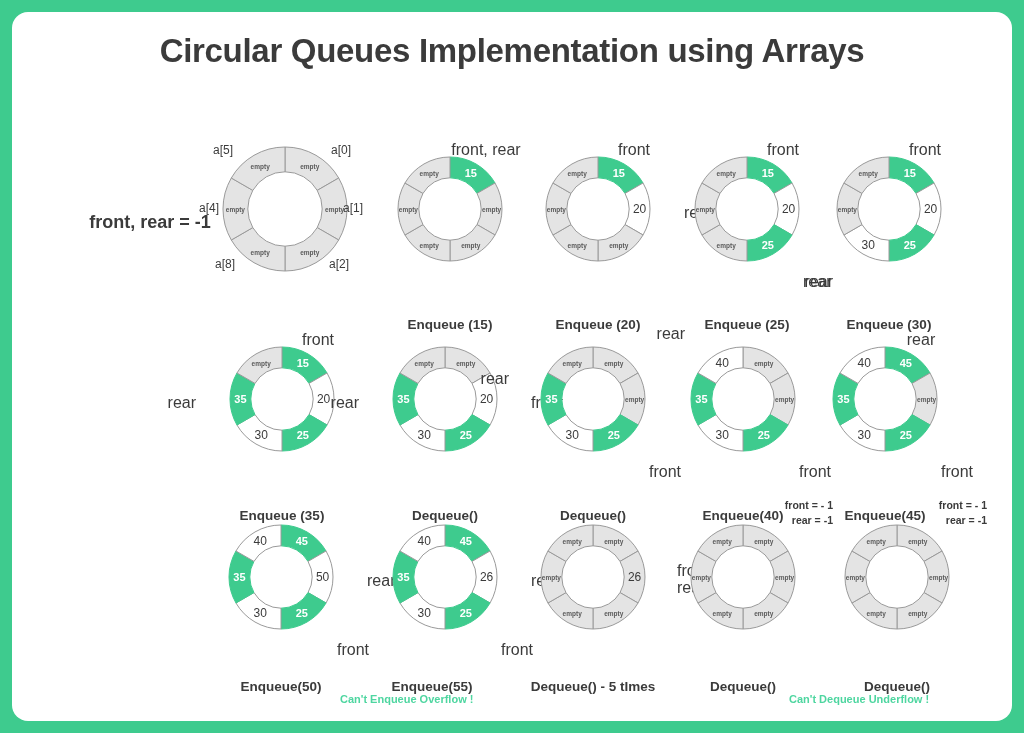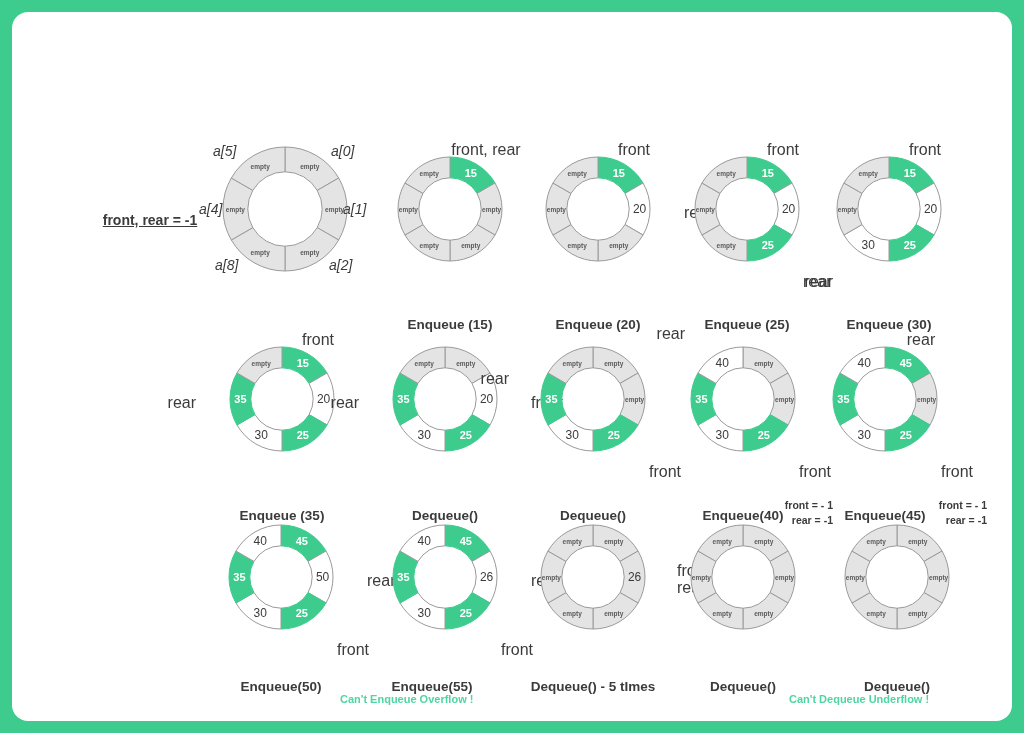--- a/index.html
+++ b/index.html
@@ -24,37 +24,36 @@
   }
   #size-box{
     position:absolute;left:63px;top:90px;
     width:100px;height:40px;
     border:1px solid #cfcfcf;
     display:flex;align-items:center;justify-content:center;
     font-size:14px;font-weight:bold;color:#4ED6A0;
   }
   #front-rear-init{
     position:absolute;left:58px;top:200px;width:160px;
-    text-align:center;font-size:14px;font-weight:bold;color:#3b3b3b;text-decoration:underline;
+    text-align:center;font-size:18px;font-weight:bold;color:#3b3b3b;
   }
   .donut-cell{position:absolute;}
   .donut-caption{
     position:absolute;width:100%;text-align:center;
     font-size:13.5px;font-weight:bold;color:#3b3b3b;
     white-space:nowrap;
     margin-top:33px;
   }
   .marker{
     position:absolute;font-size:16px;color:#3b3b3b;
     white-space:nowrap;font-weight:normal;
   }
   .idxlabel{
-    position:absolute;font-size:14px;color:#3b3b3b;
+    position:absolute;font-size:12px;color:#3b3b3b;
     white-space:nowrap;
-    font-style:italic;
   }
   .seg-text{
     position:absolute;
     transform:translate(-50%,-50%);
     white-space:nowrap;pointer-events:none;
   }
   .seg-text.empty{font-size:6.5px;color:#5a5a5a;font-weight:bold;}
   .seg-text.val-on-green{font-size:11px;color:#ffffff;font-weight:bold;}
   .seg-text.val-on-white{font-size:12px;color:#3b3b3b;font-weight:normal;}
   .seg-text.val-on-gray{font-size:12px;color:#3b3b3b;font-weight:normal;}
@@ -65,20 +64,21 @@
   .fr-note{
     position:absolute;font-size:10.5px;font-weight:bold;color:#3b3b3b;
     white-space:nowrap;text-align:right;
   }
 </style>
 </head>
 <body>
 
 <div id="frame">
 
+  <div id="title">Circular Queues Implementation using Arrays</div>
 
 
   <div id="front-rear-init">front, rear = -1</div>
 
   <div id="donuts">
       <div class="donut-cell" style="left: 0px; top: 0px;">
         <svg width="1000" height="709" style="position: absolute; left: 0px; top: 0px; pointer-events: none;">
           <path d="M 273 135 A 62 62 0 0 1 326.6935750346352 166 L 305.21614502078114 178.4 A 37.199999999999996 37.199999999999996 0 0 0 273 159.8 Z" fill="#E4E4E4" stroke="#9a9a9a" stroke-width="1"></path>
           <path d="M 326.6935750346352 166 A 62 62 0 0 1 326.6935750346352 228 L 305.21614502078114 215.6 A 37.199999999999996 37.199999999999996 0 0 0 305.21614502078114 178.4 Z" fill="#E4E4E4" stroke="#9a9a9a" stroke-width="1"></path>
           <path d="M 326.6935750346352 228 A 62 62 0 0 1 273 259 L 273 234.2 A 37.199999999999996 37.199999999999996 0 0 0 305.21614502078114 215.6 Z" fill="#E4E4E4" stroke="#9a9a9a" stroke-width="1"></path>

